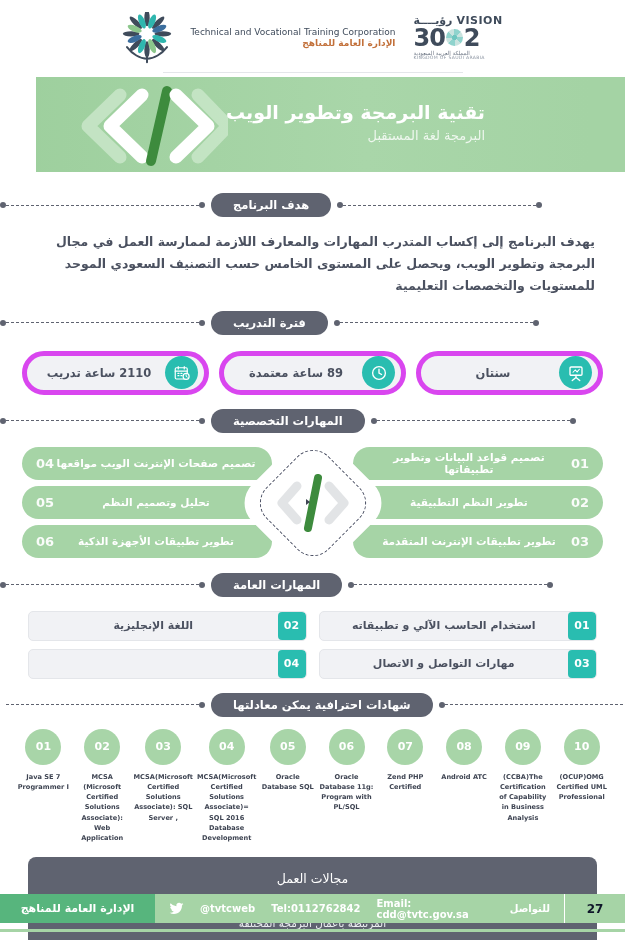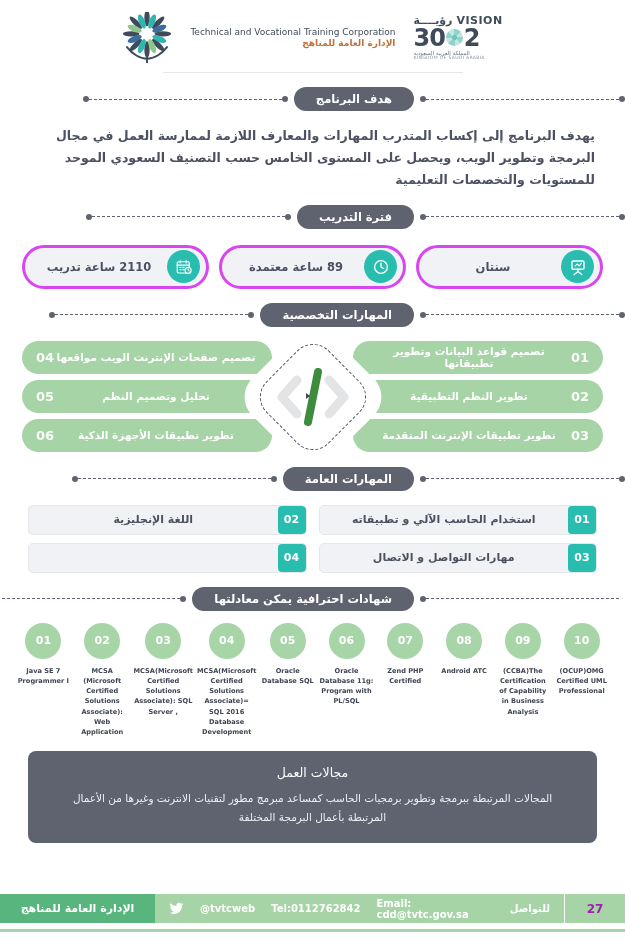--- a/index.html
+++ b/index.html
@@ -47,21 +47,21 @@
     background: linear-gradient(90deg, #9dcf9d 0%, #a9d6a9 62%, #a4d3a4 100%);
     border-radius: 0 0 16px 0;
   }
   .hero-text { position:absolute; right: 140px; top: 24px; text-align:right; }
   .hero-title { font-size: 19px; font-weight: 800; color:#ffffff; letter-spacing:.2px; }
   .hero-sub   { font-size: 13px; color:#eef7ee; margin-top: 5px; }
   .hero-icon { position:absolute; left: 68px; top: 6px; width: 160px; height: 86px; }
   .hero-accent { position:absolute; left: 0; top: 0; width: 36px; height: 95px; background:#fff; }
 
   
-  .sec-head { display:flex; align-items:center; justify-content:flex-start; gap:6px; margin: 14px 0 0; }
+  .sec-head { display:flex; align-items:center; justify-content:flex-end; gap:6px; margin: 14px 0 0; }
   .pill {
     background:#5f6370; color:#fff; font-size:11.5px; font-weight:700;
     border-radius: 13px; padding: 5px 22px; white-space:nowrap;
   }
   .dash-line { flex: 0 0 auto; width: 205px; height: 9px; position: relative; }
   .dash-line .ln {
     position:absolute; top:4px; left:6px; right:6px; height:0;
     border-top: 1.5px dashed #5f6370;
   }
   .dash-line .dot {
@@ -72,21 +72,21 @@
 
   
   .goal {
     margin: 14px 30px 0; text-align:right; font-size:12.5px; line-height:1.75;
     color:#4b5160; font-weight:600;
   }
 
   
   .dur-row { display:flex; gap: 10px; justify-content:center; margin: 16px 22px 0; }
   .dur-card {
-    flex:1; height: 44px; background:#f1f2f5; border:3px solid #d946ef;
+    flex:1; height: 44px; background:#f1f2f5; border:5px solid #d946ef;
     border-radius: 24px; display:flex; align-items:center; padding: 0 6px;
     position:relative;
   }
   .dur-ico {
     width: 33px; height: 33px; border-radius:50%; background:#29bdb0;
     display:flex; align-items:center; justify-content:center; flex:0 0 33px;
   }
   .dur-ico svg { width:18px; height:18px; }
   .dur-label { flex:1; text-align:center; font-size:11.5px; color:#4b5160; font-weight:700; }
 
@@ -149,21 +149,21 @@
   .work {
     margin: 14px 28px 0; background:#5f6370; border-radius: 8px;
     padding: 14px 26px 16px; text-align:center; color:#fff;
   }
   .work-title { font-size: 12.5px; font-weight:400; }
   .work-body { margin-top: 9px; font-size: 10.5px; line-height:1.8; color:#eceef1; }
 
   
   .footer { position:absolute; left:0; bottom: 17px; width: 625px; height: 29px; display:flex; }
   .f-page {
-    width: 60px; background:#a6d4a6; color:#a21caf; font-size:12px; font-weight:700;
+    width: 60px; background:#a6d4a6; color:#0f172a; font-size:12px; font-weight:700;
     display:flex; align-items:center; justify-content:center;
   }
   .f-div { width:1px; background:#ffffff; }
   .f-mid {
     flex:1; background:#a6d4a6; display:flex; align-items:center;
     justify-content:flex-end; gap: 16px; padding: 0 14px; color:#ffffff;
     font-size: 10px; font-weight:600; direction: rtl;
   }
   .f-mid .lbl { font-weight:700; }
   .f-mid .itm { direction:ltr; }
@@ -221,20 +221,38 @@
           <ellipse cx="0" cy="-16" rx="3.6" ry="9" transform="rotate(247.5)" fill="#3b6e9e"></ellipse>
           <ellipse cx="0" cy="-16" rx="3.6" ry="9" transform="rotate(292.5)" fill="#8cc78c"></ellipse>
           <ellipse cx="0" cy="-16" rx="3.6" ry="9" transform="rotate(337.5)" fill="#2fb6ae"></ellipse>
         </g>
       </g>
       <path d="M30 38 L30 60 M30 56 C22 56 12 50 6 42 M30 56 C38 56 48 50 54 42" stroke="#3f4b5b" stroke-width="2.4" fill="none" stroke-linecap="round"></path>
     </svg>
   </div>
   <div class="hdr-rule"></div>
 
+  <div class="hero-wrap">
+    <div class="hero-bg-right"></div>
+    <div class="hero-shade"></div>
+    <div class="hero-accent"></div>
+
+    <svg class="hero-icon" viewBox="0 0 160 86">
+      <path d="M52 12 L20 43 L52 74" stroke="#c9e6c9" stroke-width="13" fill="none" stroke-linecap="round" stroke-linejoin="round" opacity=".85"></path>
+      <path d="M74 12 L42 43 L74 74" stroke="#ffffff" stroke-width="13" fill="none" stroke-linecap="round" stroke-linejoin="round"></path>
+      <line x1="99" y1="8" x2="83" y2="78" stroke="#3d8b3d" stroke-width="10" stroke-linecap="round"></line>
+      <path d="M108 12 L140 43 L108 74" stroke="#ffffff" stroke-width="13" fill="none" stroke-linecap="round" stroke-linejoin="round"></path>
+      <path d="M130 12 L160 43 L130 74" stroke="#c9e6c9" stroke-width="13" fill="none" stroke-linecap="round" stroke-linejoin="round" opacity=".85"></path>
+    </svg>
+
+    <div class="hero-text">
+      <div class="hero-title">تقنية البرمجة وتطوير الويب</div>
+      <div class="hero-sub">البرمجة لغة المستقبل</div>
+    </div>
+  </div>
 
   <div class="sec-head">
     <div class="dash-line">
       <span class="dot a"></span>
       <span class="ln"></span>
       <span class="dot b"></span>
     </div>
     <div class="pill">هدف البرنامج</div>
     <div class="dash-line">
       <span class="dot a"></span>

